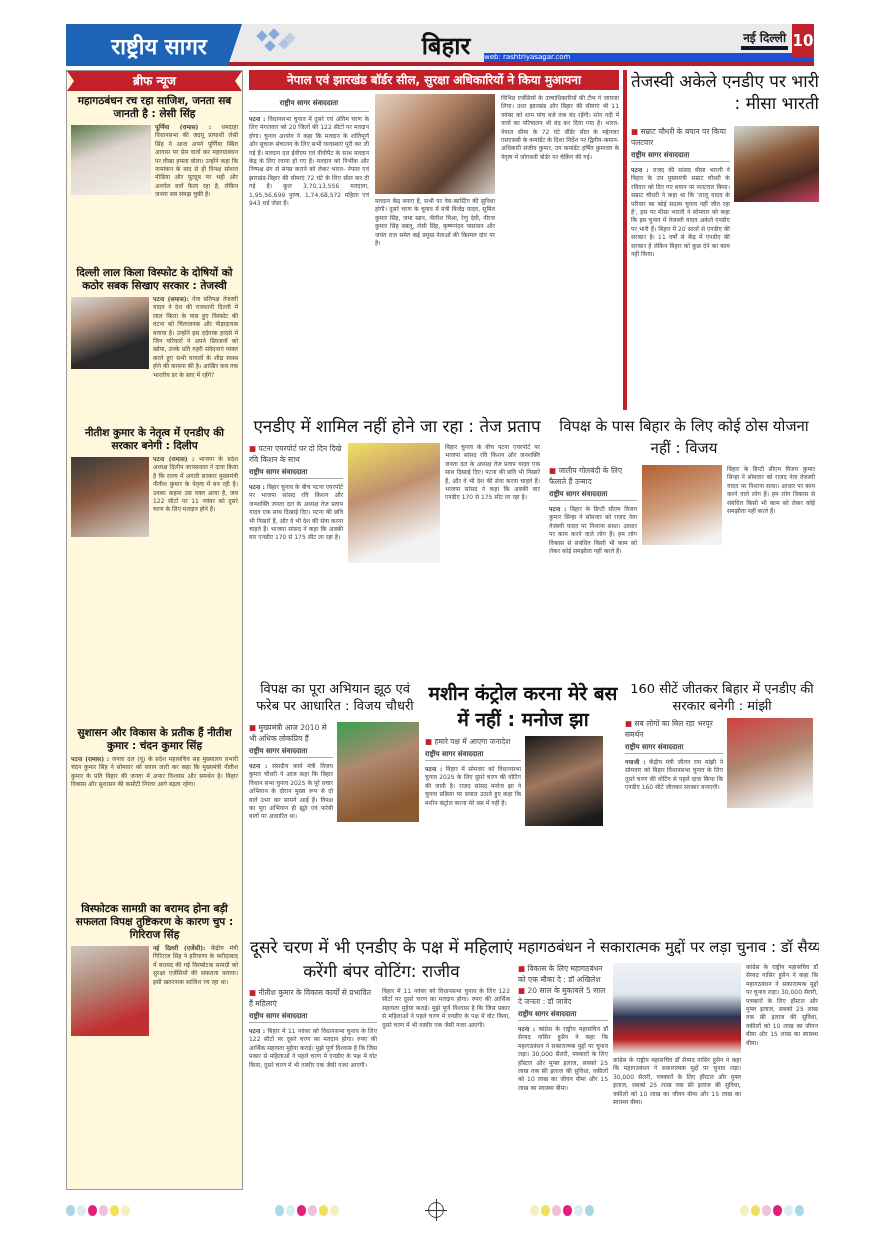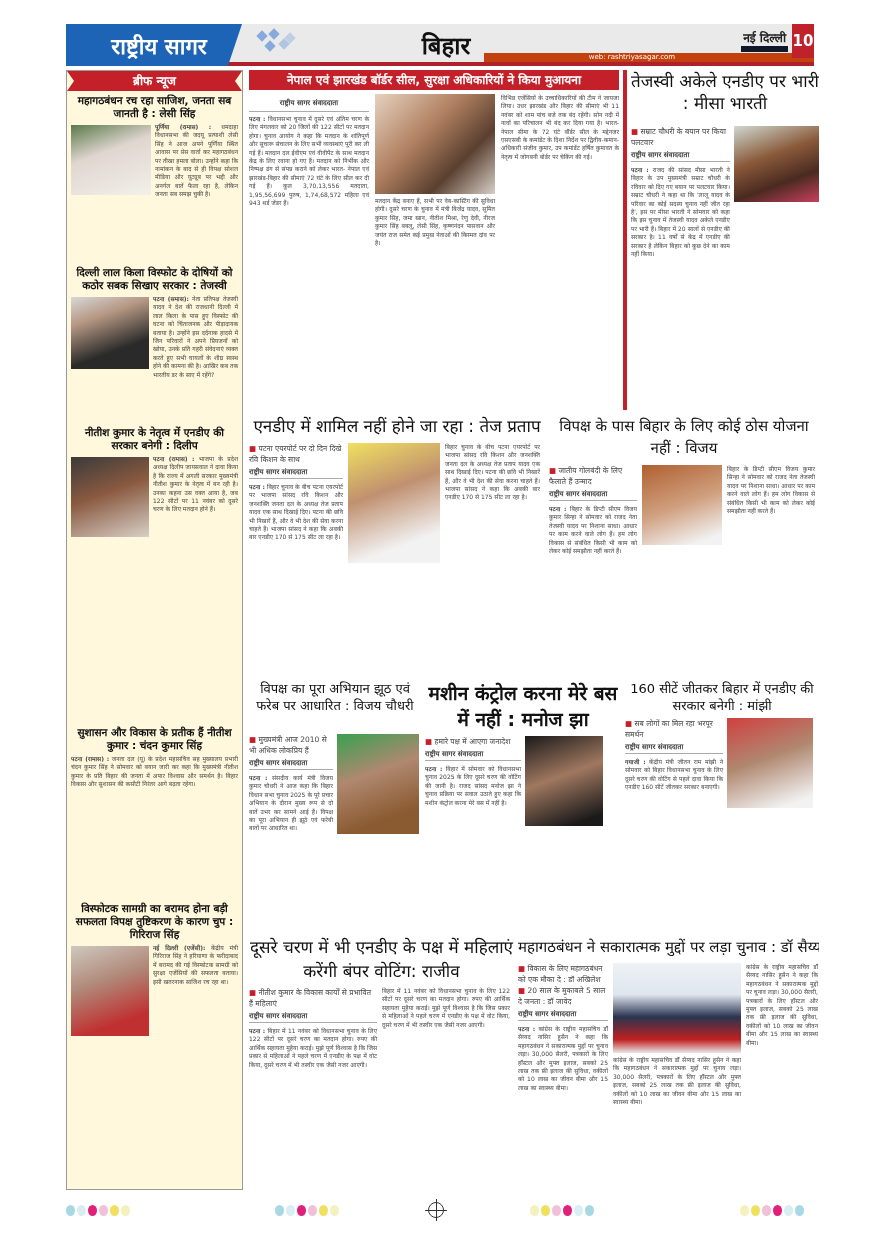--- a/index.html
+++ b/index.html
@@ -4,23 +4,23 @@
 <style>
 *{box-sizing:border-box;margin:0;padding:0}
 html,body{width:877px;height:1241px;background:#fff;overflow:hidden}
 body{font-family:"DejaVu Sans",sans-serif;position:relative;color:#222}
 .masthead{position:absolute;left:66px;top:24px;width:748px;height:42px;background:#eaeaea;border-bottom:4px solid #b0202a}
 .mh-logo{position:absolute;left:0;top:0;width:176px;height:42px;background:#1d63b6;clip-path:polygon(0 0,100% 0,92% 100%,0 100%);color:#fff;font-weight:bold;font-size:22px;display:flex;align-items:center;justify-content:center;padding-left:10px}
 .mh-dots{position:absolute;left:190px;top:6px;width:50px;height:28px}
 .mh-dots span{position:absolute;width:8px;height:8px;background:#5b8fd4;transform:rotate(45deg);opacity:.7}
 .mh-section{position:absolute;left:300px;top:4px;width:160px;text-align:center;font-weight:bold;font-size:24px;color:#111}
 .mh-right{position:absolute;right:26px;top:3px;text-align:right}
-.mh-city{font-size:12px;font-weight:bold;border-bottom:6px solid #0f172a;display:inline-block;padding:0 2px}
+.mh-city{font-size:12px;font-weight:bold;border-bottom:4px solid #0f172a;display:inline-block;padding:0 2px}
 .mh-date{font-size:7px;color:#333;margin-top:2px}
-.mh-web{position:absolute;right:0;bottom:0;width:330px;height:9px;background:#c2410c;color:#fff;font-size:7px;text-align:center;padding-right:34px;line-height:9px}
+.mh-web{position:absolute;right:0;bottom:0;width:330px;height:9px;background:#1d4ed8;color:#fff;font-size:7px;text-align:left;padding-right:34px;line-height:9px}
 .mh-page{position:absolute;right:0;top:0;width:22px;height:34px;background:#c0222b;color:#fff;font-weight:bold;font-size:15px;display:flex;align-items:center;justify-content:center}
 .col-left{position:absolute;left:66px;top:70px;width:177px;height:1120px;background:#fff8dc;border:1px solid #999}
 .brief-bar{height:20px;background:#c3202a;color:#fff;font-weight:bold;font-size:12px;text-align:center;line-height:20px;clip-path:polygon(0 0,100% 0,96% 50%,100% 100%,0 100%,4% 50%)}
 .bh{font-weight:bold;font-size:10.5px;text-align:center;color:#111;line-height:13px;padding:3px 4px}
 .bt{font-size:6px;line-height:8.4px;color:#444;padding:0 4px;text-align:justify}
 .photo{background:linear-gradient(135deg,#8a7060,#3a2a22);float:left;margin:2px 4px 2px 4px}
 .main{position:absolute;left:249px;top:70px;width:370px}
 .red-strip{height:20px;background:#c3202a;color:#fff;font-size:12px;text-align:center;line-height:20px;font-weight:bold}
 .big-head{font-weight:bold;font-size:36px;line-height:44px;text-align:center;color:#111;letter-spacing:-1px}
 .byline{font-size:7px;color:#444;font-weight:bold}
@@ -101,21 +101,21 @@
       <div style="height:100px;background:linear-gradient(135deg,#e6d2c0 0%,#b08060 40%,#5a4030 70%,#d8cfc6 100%);margin-bottom:3px"></div>
       <div class="txt">मतदान केंद्र बनाए हैं, सभी पर वेब-कास्टिंग की सुविधा होगी। दूसरे चरण के चुनाव में मंत्री बिजेंद्र यादव, सुमित कुमार सिंह, जमा खान, नीतीश मिश्रा, रेणु देवी, नीरज कुमार सिंह बबलू, लेसी सिंह, कृष्णनंदन पासवान और जयंत राज समेत कई प्रमुख नेताओं की किस्मत दांव पर है।</div>
     </div>
     <div style="width:118px">
       <div class="txt">विभिन्न एजेंसियों के उच्चाधिकारियों की टीम ने जायजा लिया। उधर झारखंड और बिहार की सीमाएं भी 11 नवंबर को शाम पांच बजे तक बंद रहेंगी। सोन नदी में नावों का परिचालन भी बंद कर दिया गया है। भारत-नेपाल सीमा के 72 घंटे बॉर्डर सील के मद्देनजर एसएसबी के कमांडेंट के दिशा निर्देश पर द्वितीय-कमान- अधिकारी संजीव कुमार, उप कमांडेंट हर्षित कुमावत के नेतृत्व में जोगबनी बोर्डर पर चेकिंग की गई।</div>
     </div>
   </div>
 </div>
 
 <div class="col-right" style="height:340px;overflow:hidden;border-left:4px solid #c3202a;padding-left:4px">
-  <div class="sec-head-light" style="font-size:17px;line-height:22px;text-align:center">तेजस्वी अकेले एनडीए पर भारी : मीसा भारती</div>
+  <div class="sec-head-light" style="font-size:17px;line-height:22px;text-align:right">तेजस्वी अकेले एनडीए पर भारी : मीसा भारती</div>
   <div style="display:flex;gap:4px;margin-top:12px">
     <div style="width:100px">
       <div class="deck">सम्राट चौधरी के बयान पर किया पलटवार</div>
       <div class="byline" style="margin:2px 0 4px;border-bottom:1px solid #aaa;padding-bottom:2px">राष्ट्रीय सागर संवाददाता</div>
       <div class="txt"><b>पटना :</b> <span>राजद की सांसद मीसा भारती ने बिहार के उप मुख्यमंत्री सम्राट चौधरी के रविवार को दिए गए बयान पर पलटवार किया। सम्राट चौधरी ने कहा था कि 'लालू यादव के परिवार का कोई सदस्य चुनाव नहीं जीत रहा है', इस पर मीसा भारती ने सोमवार को कहा कि इस चुनाव में तेजस्वी यादव अकेले एनडीए पर भारी हैं। बिहार में 20 सालों से एनडीए की सरकार है। 11 वर्षों से केंद्र में एनडीए की सरकार है लेकिन बिहार को कुछ देने का काम नहीं किया।</span></div>
     </div>
     <div style="width:86px;height:76px;background:linear-gradient(160deg,#d0d8d0 0%,#8a5a3a 40%,#4a2a20 70%,#c84060 100%)"></div>
   </div>
 </div>
 
@@ -140,21 +140,21 @@
       <div class="byline" style="margin:2px 0 4px;border-bottom:1px solid #aaa;padding-bottom:2px">राष्ट्रीय सागर संवाददाता</div>
       <div class="txt"><b>पटना :</b> <span>बिहार के डिप्टी सीएम विजय कुमार सिन्हा ने सोमवार को राजद नेता तेजस्वी यादव पर निशाना साधा। आधार पर काम करने वाले लोग हैं। हम लोग विकास से संबंधित किसी भी काम को लेकर कोई समझौता नहीं करते हैं।</span></div>
     </div>
     <div style="width:80px;height:80px;background:linear-gradient(160deg,#b06030 0%,#d0a080 50%,#f2f2f2 90%)"></div>
     <div style="width:88px" class="txt">बिहार के डिप्टी सीएम विजय कुमार सिन्हा ने सोमवार को राजद नेता तेजस्वी यादव पर निशाना साधा। आधार पर काम करने वाले लोग हैं। हम लोग विकास से संबंधित किसी भी काम को लेकर कोई समझौता नहीं करते हैं।</div>
   </div>
 </div>
 
 <div style="position:absolute;left:249px;top:680px;width:172px;height:250px;overflow:hidden">
   <div class="sec-head-light" style="font-size:13px;line-height:17px">विपक्ष का पूरा अभियान झूठ एवं फरेब पर आधारित : विजय चौधरी</div>
-  <div style="display:flex;gap:4px;margin-top:20px">
+  <div style="display:flex;gap:4px;margin-top:8px">
     <div style="width:84px">
       <div class="deck">मुख्यमंत्री आज 2010 से भी अधिक लोकप्रिय हैं</div>
       <div class="byline" style="margin:2px 0 4px;border-bottom:1px solid #aaa;padding-bottom:2px">राष्ट्रीय सागर संवाददाता</div>
       <div class="txt"><b>पटना :</b> <span>संसदीय कार्य मंत्री विजय कुमार चौधरी ने आज कहा कि बिहार विधान सभा चुनाव 2025 के पूरे प्रचार अभियान के दौरान मुख्य रूप से दो बातें उभर कर सामने आई हैं। विपक्ष का पूरा अभियान ही झूठे एवं फरेबी बातों पर आधारित था।</span></div>
     </div>
     <div style="width:82px;height:100px;background:linear-gradient(160deg,#3aa050 0%,#b08870 40%,#8a5a30 80%)"></div>
   </div>
 </div>
 
 <div style="position:absolute;left:425px;top:680px;width:196px;height:250px;overflow:hidden">

